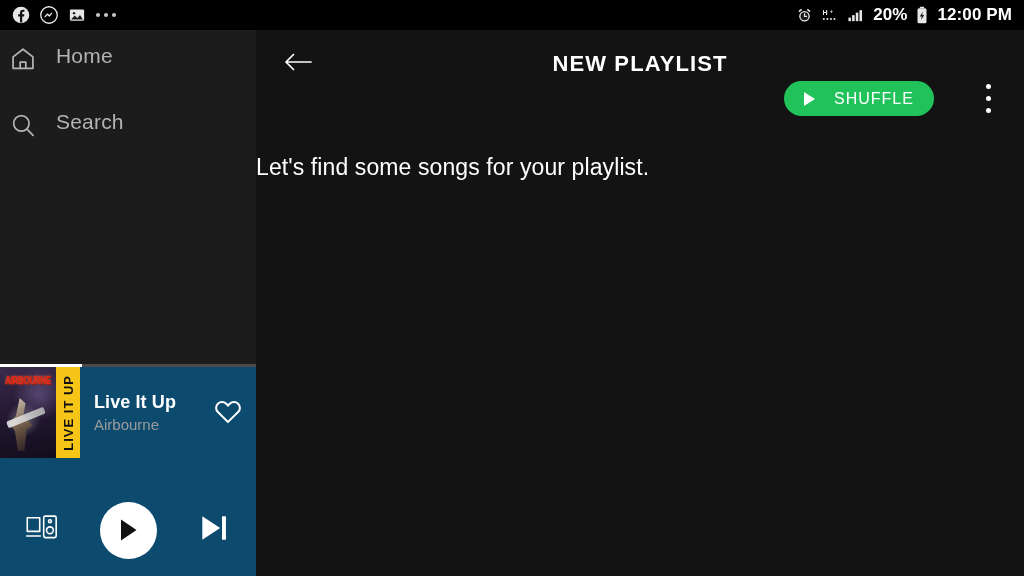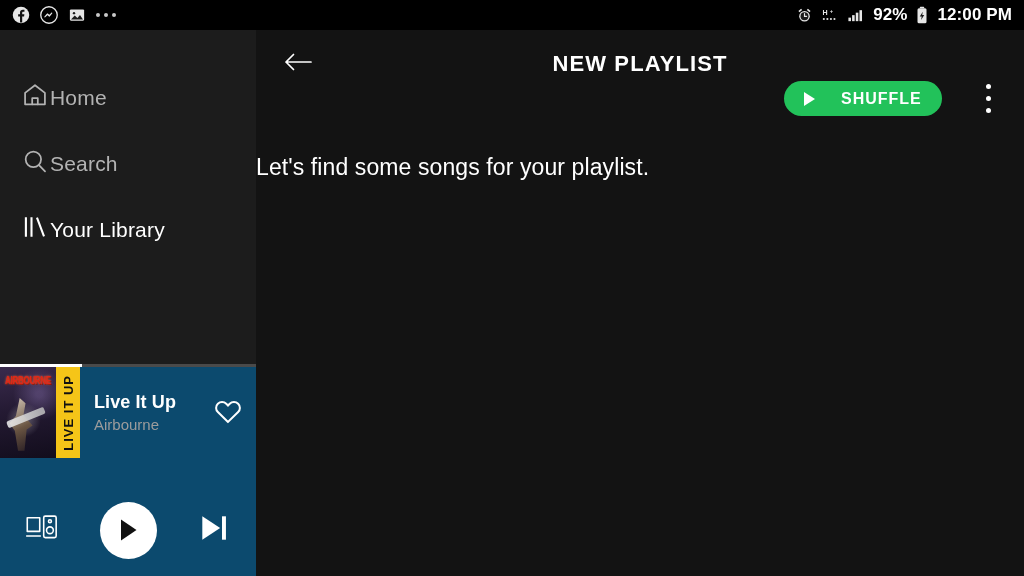--- a/index.html
+++ b/index.html
@@ -28,22 +28,22 @@
   .dots-h { display:flex; gap:4px; align-items:center; }
   .dots-h i { width:4px; height:4px; border-radius:50%; background:#c8c8c8; display:block; }
 
   
   .sidebar {
     position:absolute; top:30px; left:0; width:256px; height:546px;
     background:#1c1c1c;
   }
   .nav { padding-top:14px; }
   .nav-item {
-    display:flex; align-items:flex-end; gap:0;
-    height:66px; padding-left:20px; cursor:pointer;
+    display:flex; align-items:flex-start; gap:18px;
+    height:66px; padding-left:8px; cursor:pointer;
   }
   .nav-label { font-size:21px; letter-spacing:.2px; }
   .nav-item.inactive .nav-label { color:#b3b3b3; }
   .nav-item.active .nav-label { color:#fff; }
   .nav-icon { width:30px; height:30px; display:flex; align-items:center; justify-content:center; }
 
   
   .nowplaying {
     position:absolute; left:0; bottom:0; width:256px; height:212px;
     background:#0c4a6e;
@@ -125,22 +125,22 @@
   .page-title {
     position:absolute; left:0; right:0; top:0; height:68px;
     display:flex; align-items:center; justify-content:center;
     color:#fff; font-size:22px; font-weight:700; letter-spacing:1.1px;
     pointer-events:none;
   }
   .shuffle-btn {
     position:absolute; left:528px; top:51px;
     height:35px; padding:0 20px; border-radius:18px;
     background:#22c25a; color:#fff;
-    display:flex; align-items:center; gap:26px;
-    font-size:16px; font-weight:700; letter-spacing:1px; cursor:pointer;
+    display:flex; align-items:center; gap:19px;
+    font-size:16px; font-weight:400; letter-spacing:1px; cursor:pointer;
   }
   .tri-white {
     width:0; height:0; border-left:11px solid #fff;
     border-top:7px solid transparent; border-bottom:7px solid transparent;
   }
   .kebab {
     position:absolute; right:14px; top:38px; width:44px; height:60px;
     display:flex; flex-direction:column; align-items:center; justify-content:center;
     gap:7px; cursor:pointer;
   }
@@ -208,21 +208,21 @@
         </svg>
       </span>
       <span class="sb-icon">
         <svg width="19" height="17" viewBox="0 0 24 24">
             <rect x="2" y="15" width="3.6" height="5" fill="#e6e6e6"></rect>
             <rect x="7.2" y="11.5" width="3.6" height="8.5" fill="#e6e6e6"></rect>
             <rect x="12.4" y="8" width="3.6" height="12" fill="#e6e6e6"></rect>
             <rect x="17.6" y="4.5" width="3.6" height="15.5" fill="#e6e6e6"></rect>
           </svg>
       </span>
-      <span class="sb-text">92%</span>
+      <span class="sb-text">20%</span>
       <span class="sb-icon">
         <svg width="14" height="18" viewBox="0 0 16 24">
             <rect x="5" y="1" width="6" height="2" rx="1" fill="#e6e6e6"></rect>
             <rect x="2" y="3" width="12" height="20" rx="2" fill="#e6e6e6"></rect>
             <path d="M9 7.5 5 14h2.6l-.8 4.5L11 12H8.3z" fill="#1a1a1a"></path>
           </svg>
       </span>
       <span class="sb-text">12:00 PM</span>
     </div>
   </div>
@@ -243,28 +243,20 @@
       <div class="nav-item inactive">
         <span class="nav-icon">
           <svg width="28" height="28" viewBox="0 0 24 24" fill="none" stroke="#b3b3b3" stroke-width="1.5" stroke-linecap="round">
             <circle cx="10.6" cy="10.6" r="6.6"></circle>
               <path d="M15.4 15.6 20.6 20.8"></path>
           </svg>
         </span>
         <span class="nav-label">Search</span>
       </div>
 
-      <div class="nav-item active">
-        <span class="nav-icon">
-          <svg width="28" height="28" viewBox="0 0 24 24" stroke="#ffffff" stroke-width="1.8" stroke-linecap="square">
-            <path d="M4.2 4.6v14.8M9 4.6v14.8M14 4.9l5.4 14.2"></path>
-          </svg>
-        </span>
-        <span class="nav-label">Your Library</span>
-      </div>
 
     </div>
 
     <div class="nowplaying">
       <div class="progress-track">
         <div class="progress-fill" id="progress-fill" style="width: 32%;"></div>
       </div>
 
       <div class="np-row">
         <div class="albumart">

